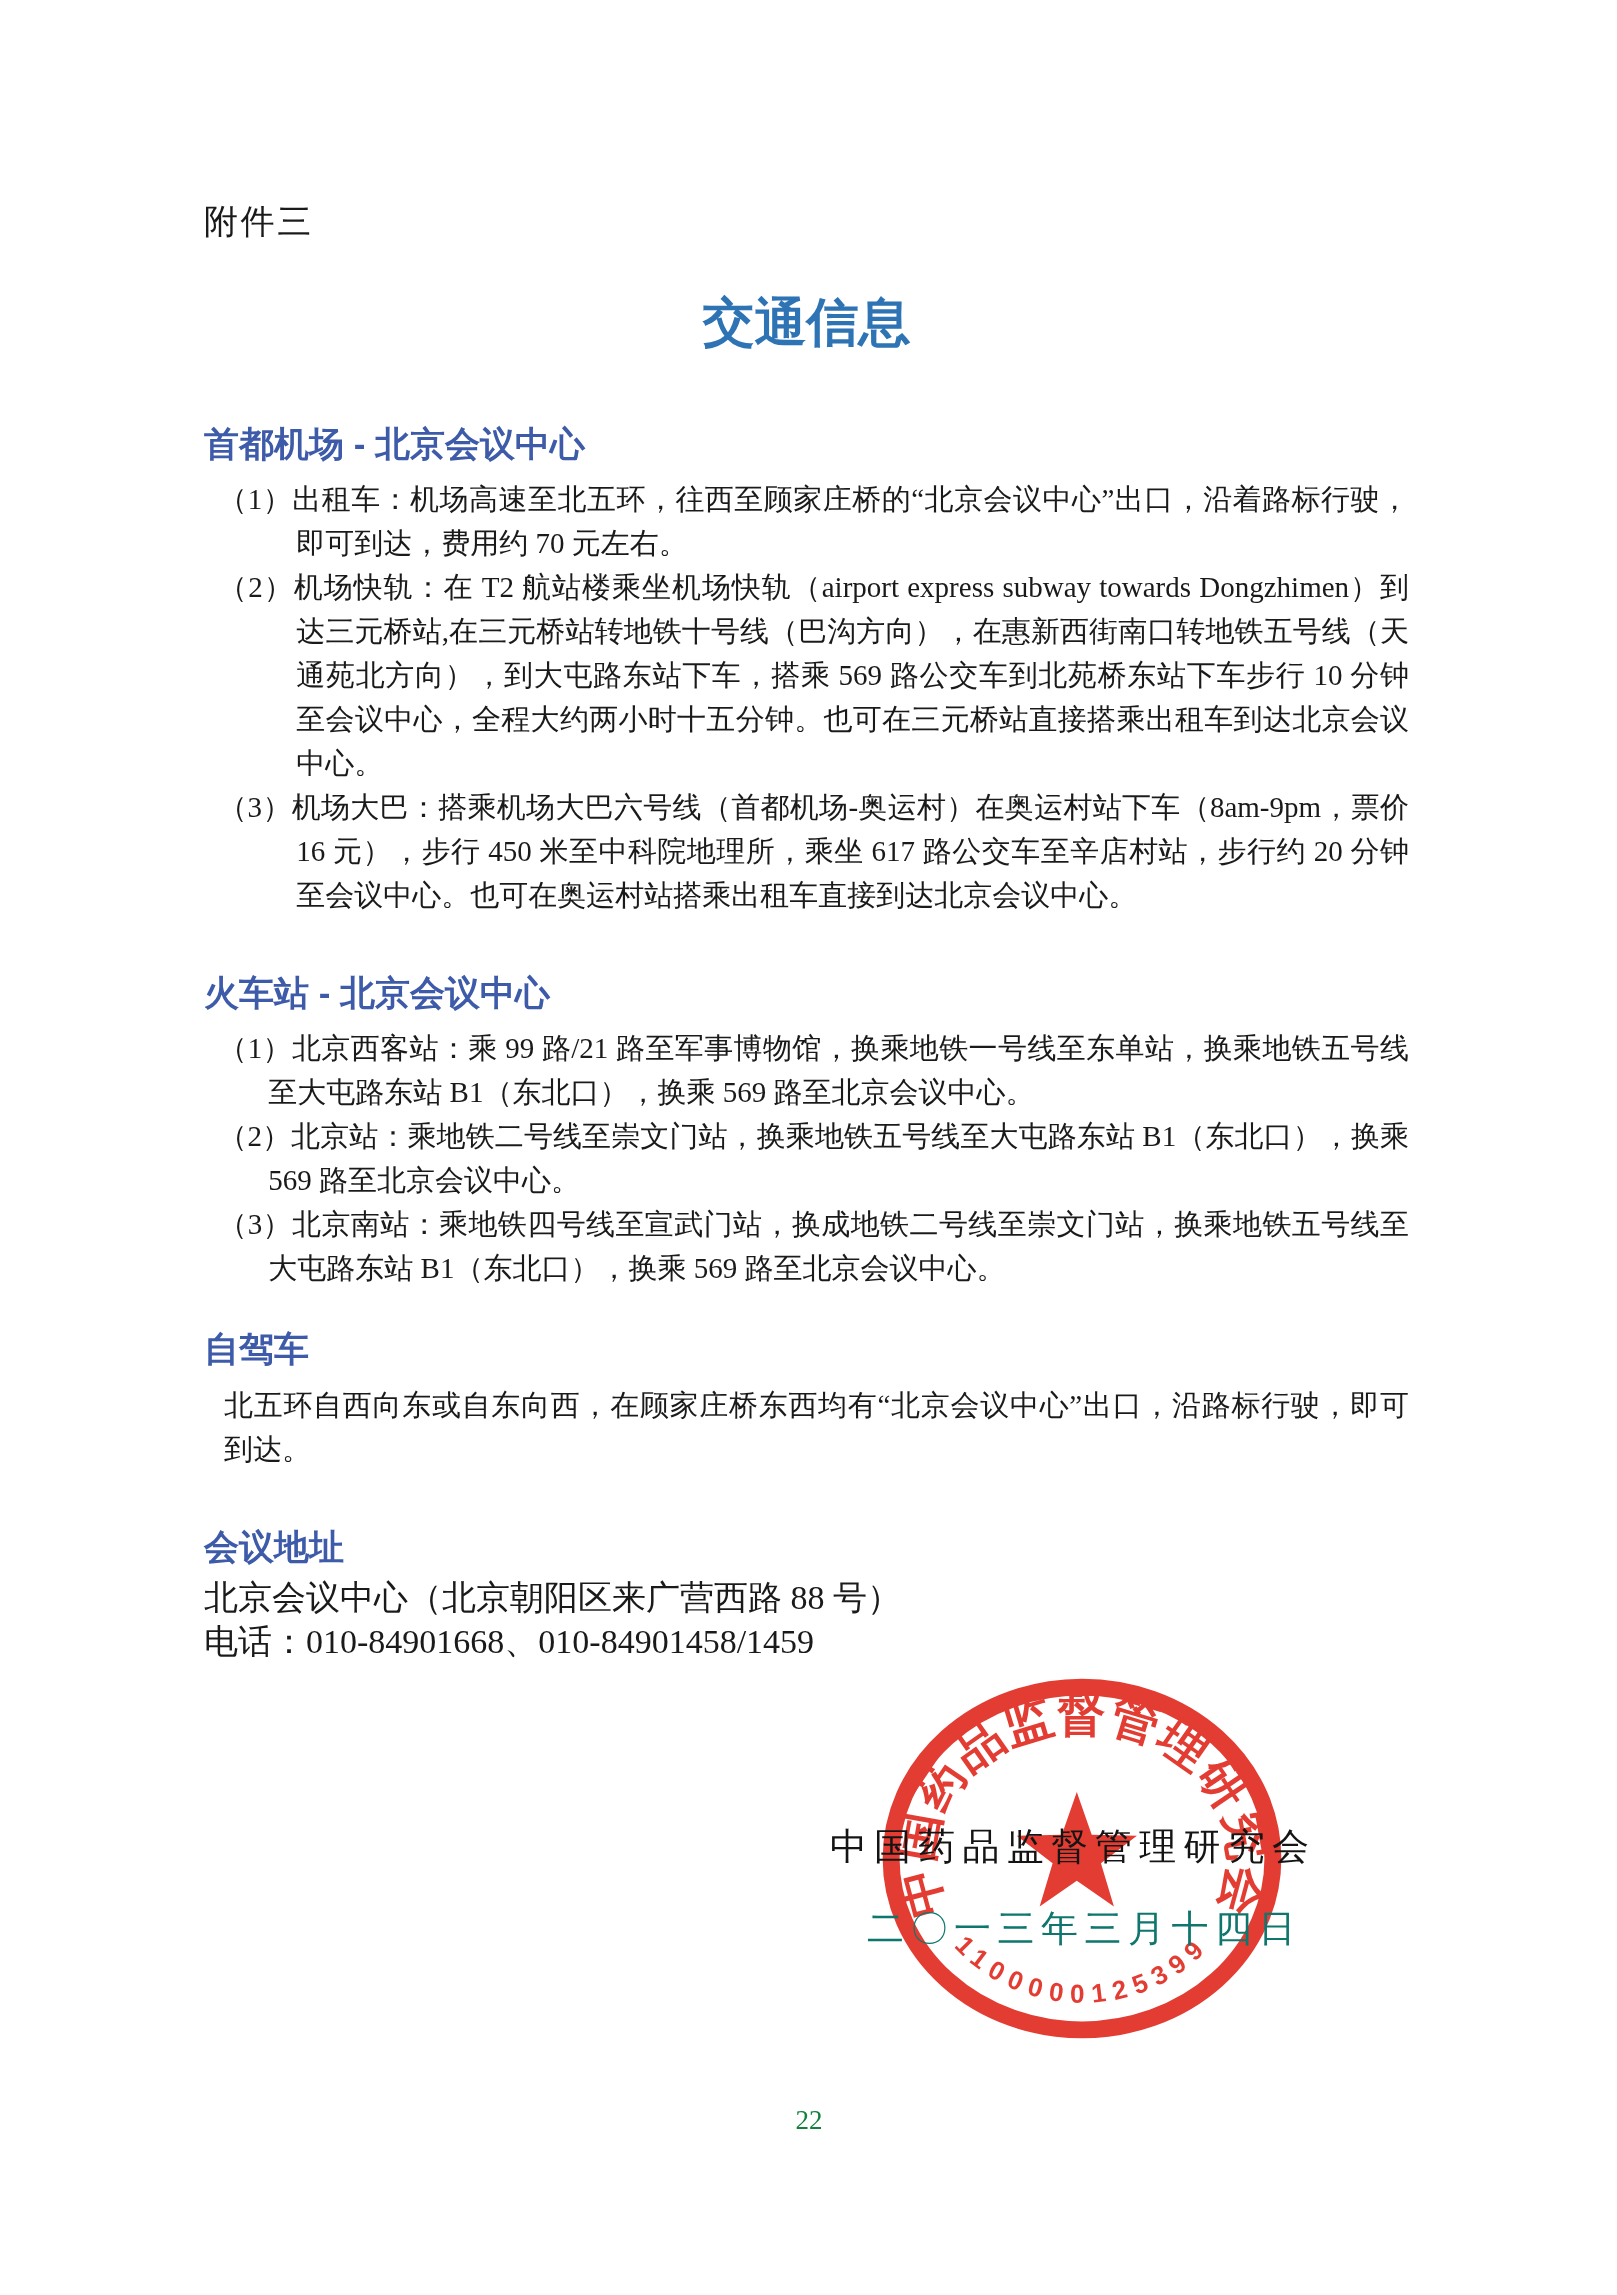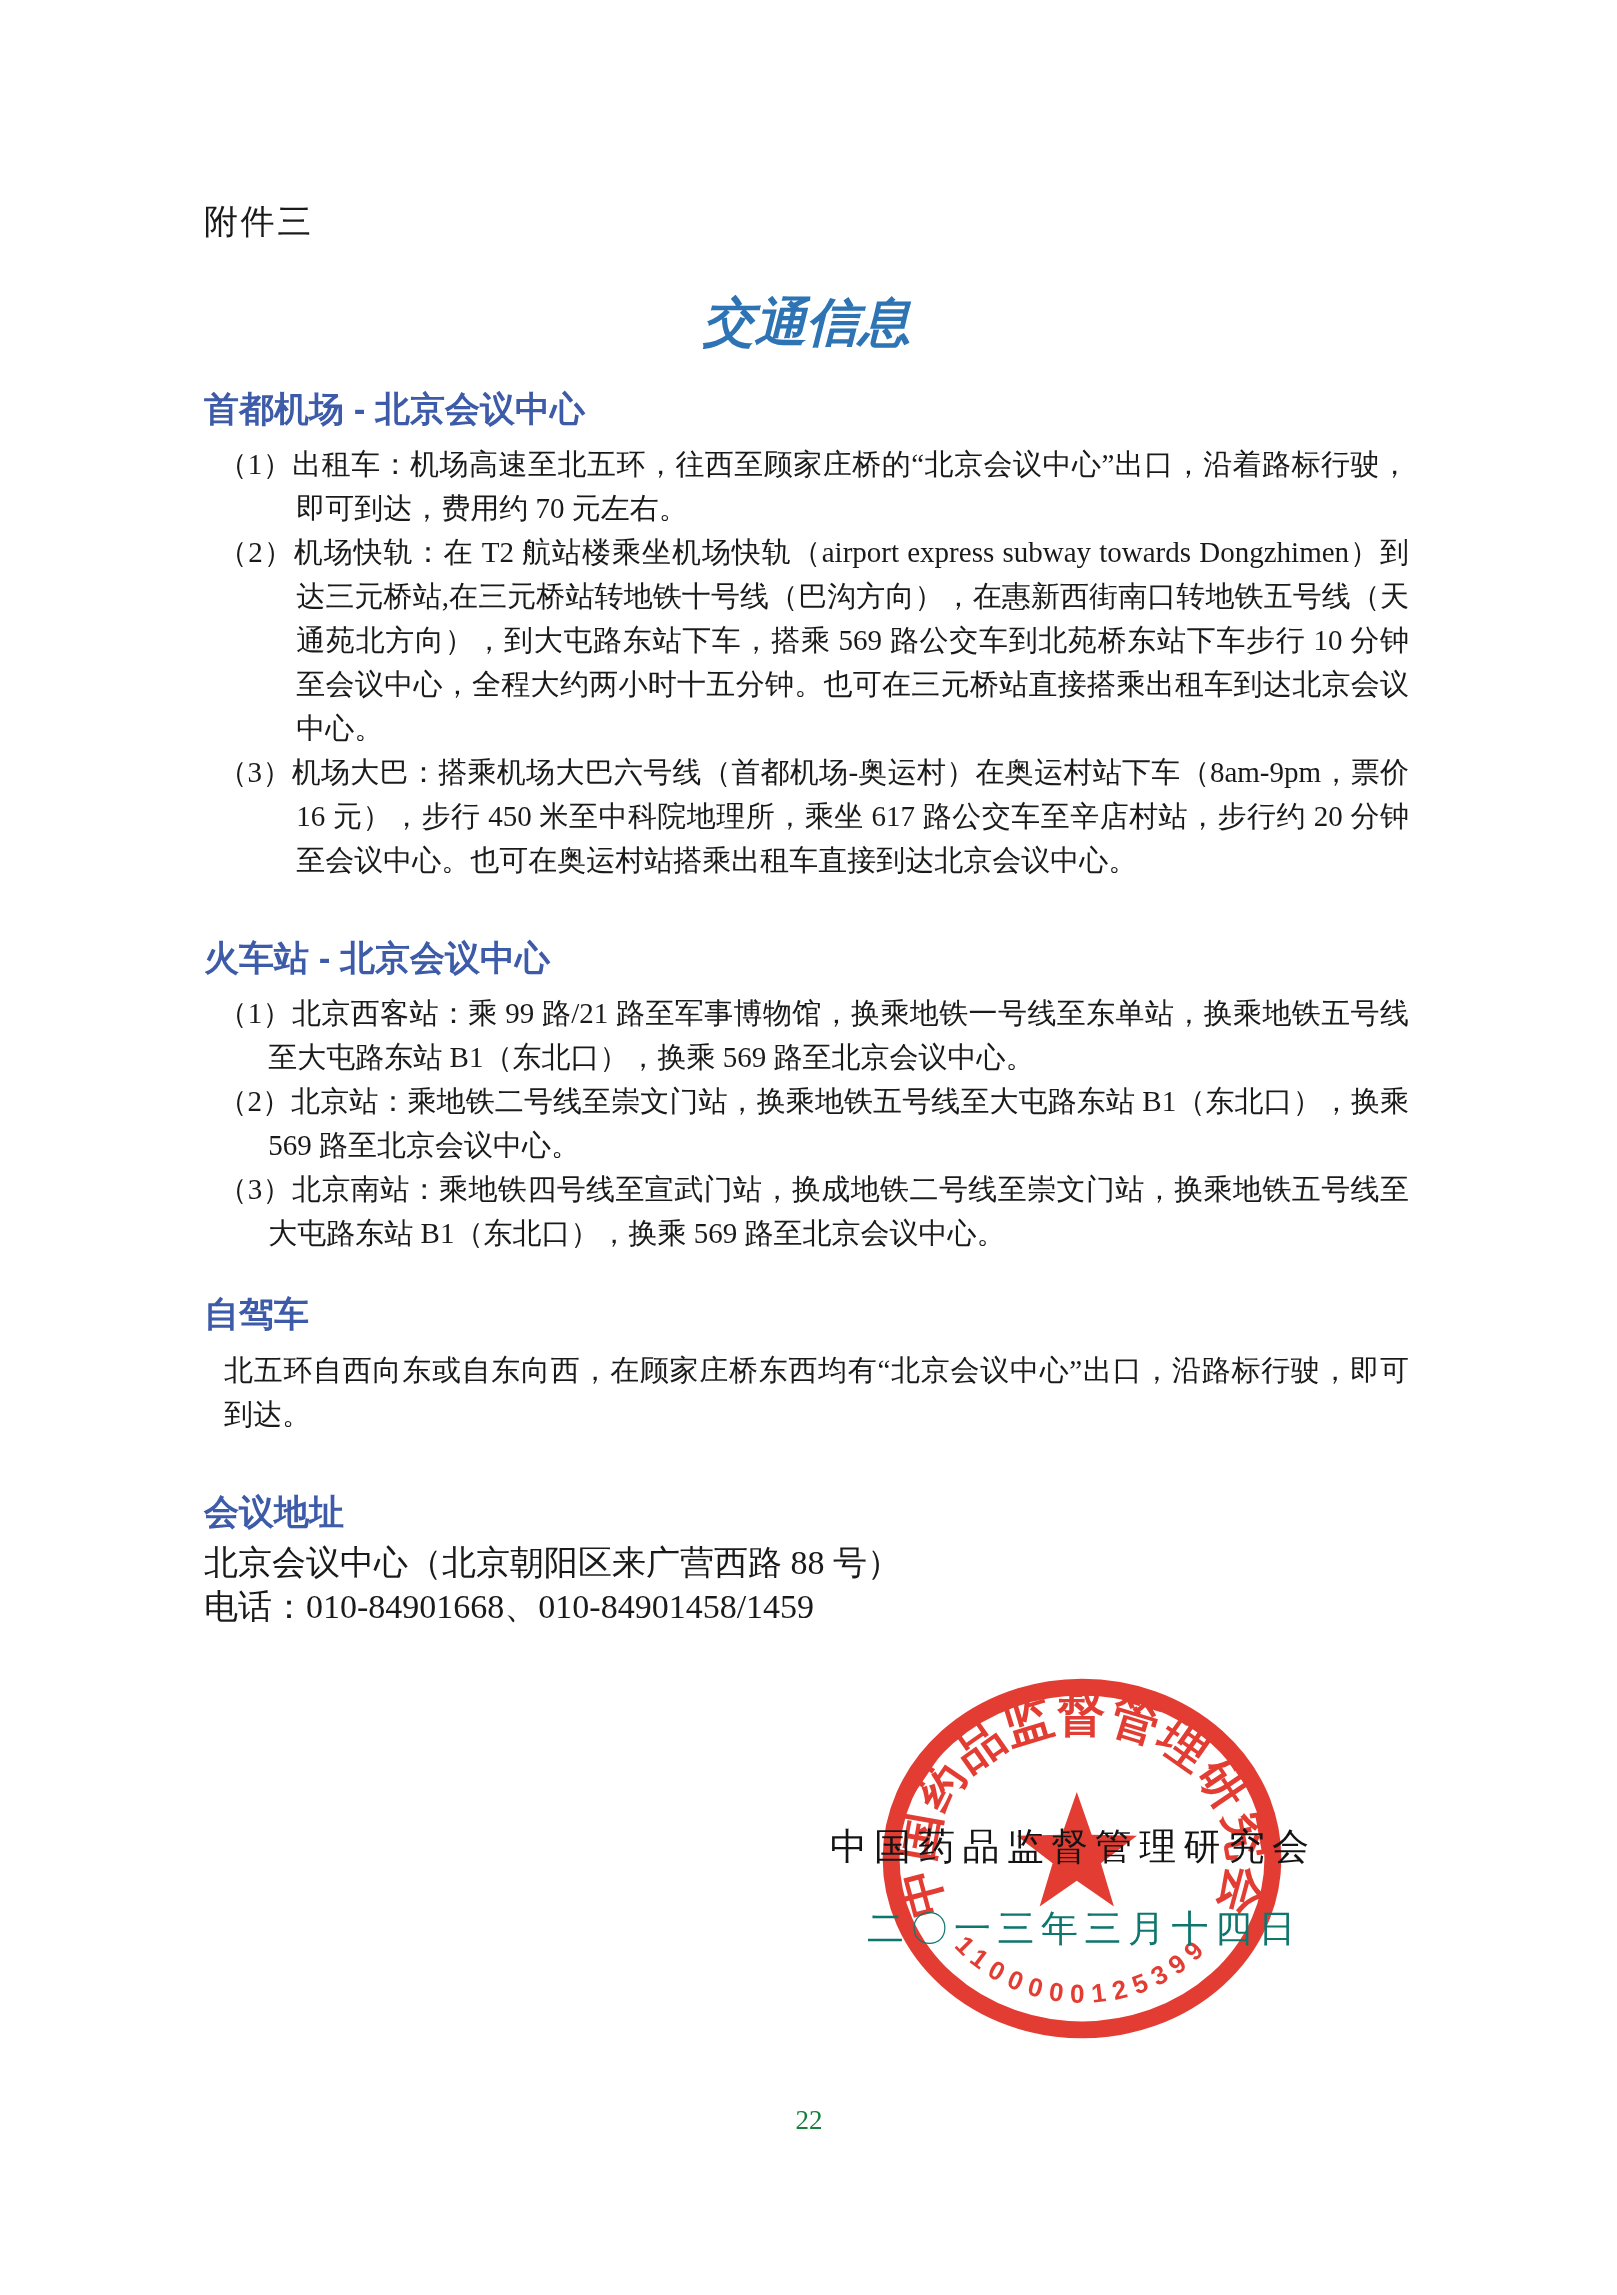--- a/index.html
+++ b/index.html
@@ -30,30 +30,29 @@
     line-height: 38px;
     letter-spacing: 2.6px;
   }
   .doc-title {
     margin-top: 50px;
     text-align: center;
     font-size: 52px;
     line-height: 63px;
     font-weight: bold;
     color: var(--title-blue);
-    font-style: italic;
   }
   .sec-heading {
     font-family: "Liberation Sans", "DejaVu Sans", sans-serif;
     font-weight: bold;
     font-size: 35px;
     line-height: 40px;
     color: var(--heading-blue);
   }
-  .mt-sec1 { margin-top: 35px; }
+  .mt-sec1 { margin-top: 70px; }
   .mt-sec  { margin-top: 56px; }
   .mt-sec3 { margin-top: 39px; }
   .route-list { margin-top: 13px; margin-left: 14.3px; }
   .route-list.tight { margin-top: 13px; }
   .route-item {
     font-size: 29px;
     line-height: 44px;
     text-align: justify;
   }
   .hang    { padding-left: 78px; text-indent: -78px; }

